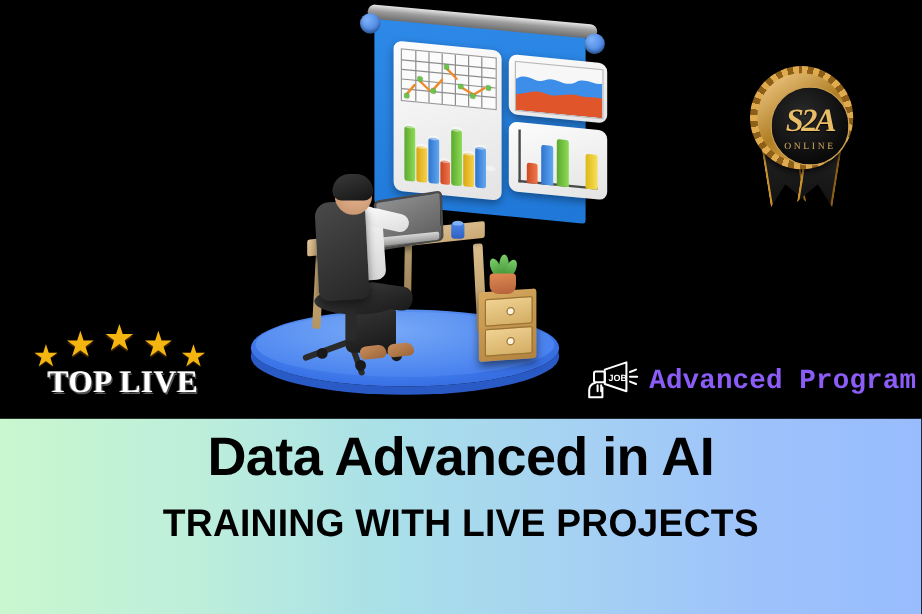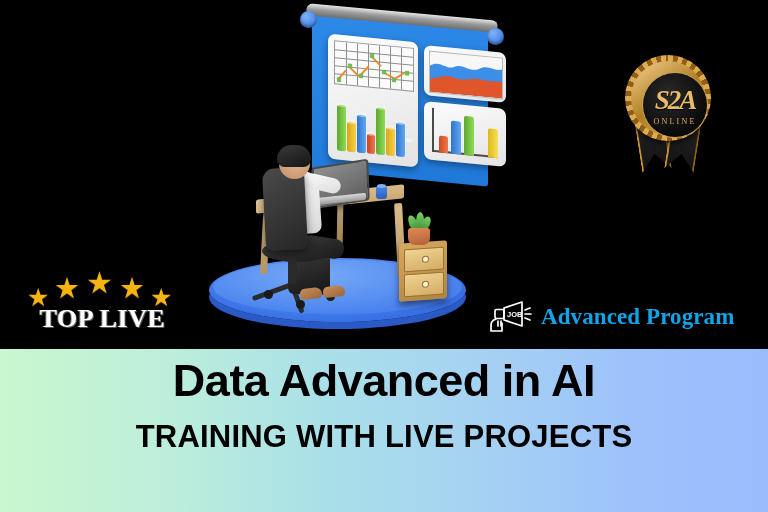--- a/index.html
+++ b/index.html
@@ -51,21 +51,21 @@
         border:1px solid #caa055;display:flex;flex-direction:column;
         align-items:center;justify-content:center;}
   .mono{font-family:"Liberation Serif",serif;font-size:27px;line-height:1;
         color:#e9bd68;font-style:italic;font-weight:bold;letter-spacing:-2px;
         margin-top:2px;text-shadow:0 1px 1px #000;}
   .mono-sub{font-family:"Liberation Serif",serif;font-size:8px;color:#dcb062;
         letter-spacing:2.2px;margin-top:3px;}
 
   
   .advprog{position:absolute;left:488px;top:298px;height:38px;display:flex;align-items:center;gap:7px;}
-  .adv-text{font-family:Liberation Serif, serif;font-weight:bold;font-size:23px;color:#0ea5e9;letter-spacing:0.1px;}
+  .adv-text{font-family:Liberation Mono, monospace;font-weight:bold;font-size:23px;color:#8b5cf6;letter-spacing:0.1px;}
 
   
   .scene{position:absolute;left:0;top:0;width:768px;height:349px;}
   .disc{position:absolute;left:209px;top:258px;width:257px;height:64px;border-radius:50%;
         background:radial-gradient(ellipse at 45% 30%,#6fa4f5,#3b74e8 65%,#2c5fd0);
         box-shadow:0 7px 0 #2a5ac6,0 9px 10px rgba(0,0,0,.6);}
   .disc-top{position:absolute;left:4px;top:2px;width:249px;height:54px;border-radius:50%;
         background:radial-gradient(ellipse at 42% 28%,#78aaf7,#4a83ef 70%);}
 
   

